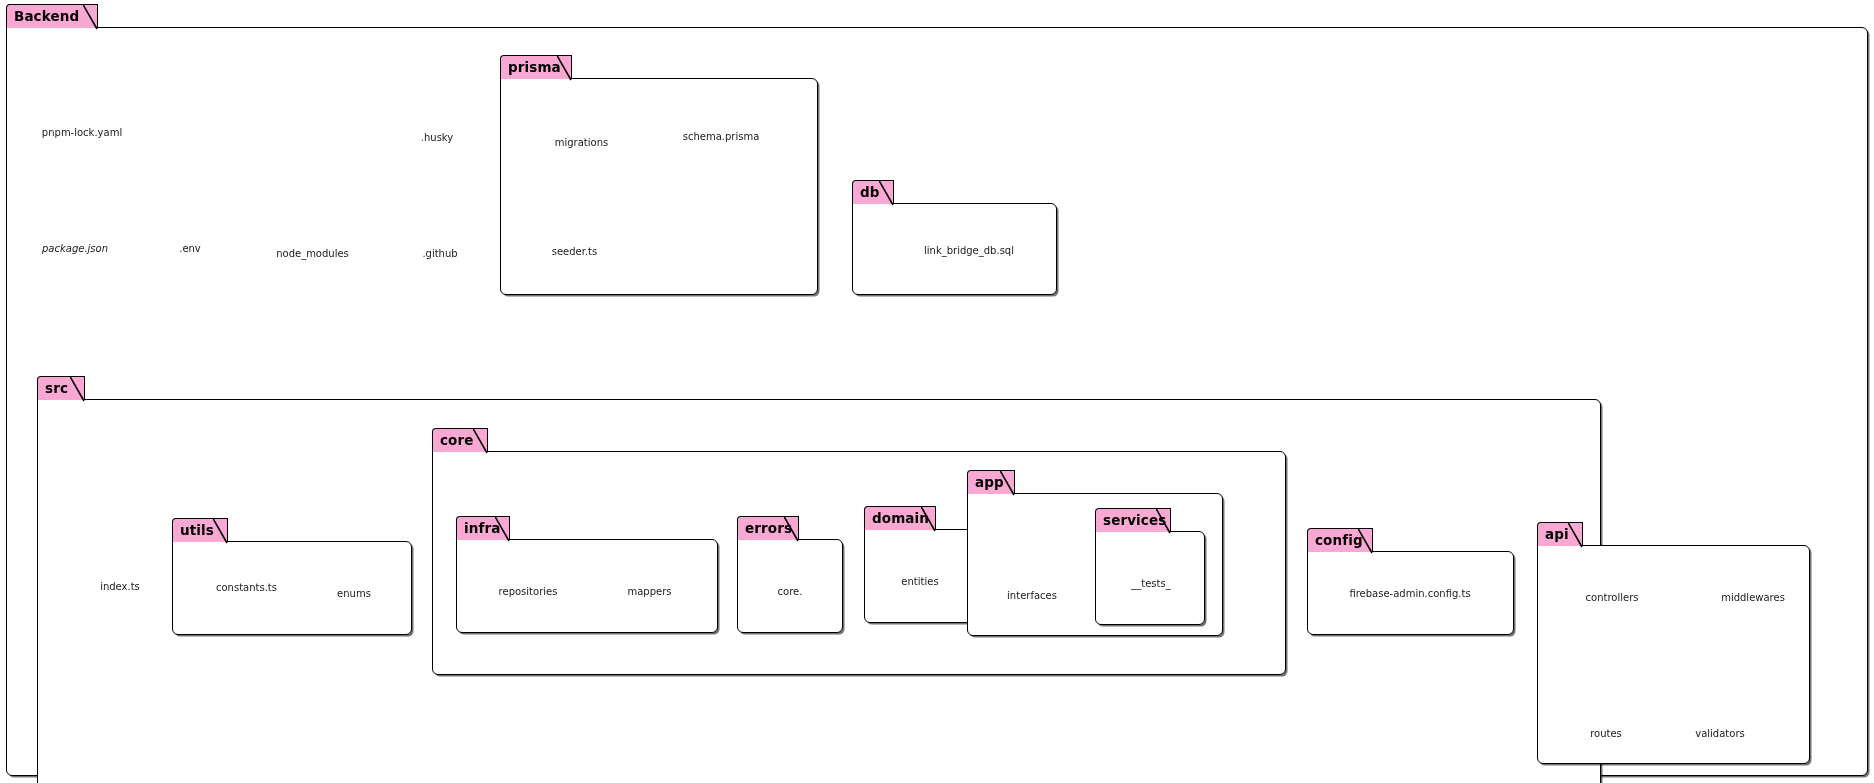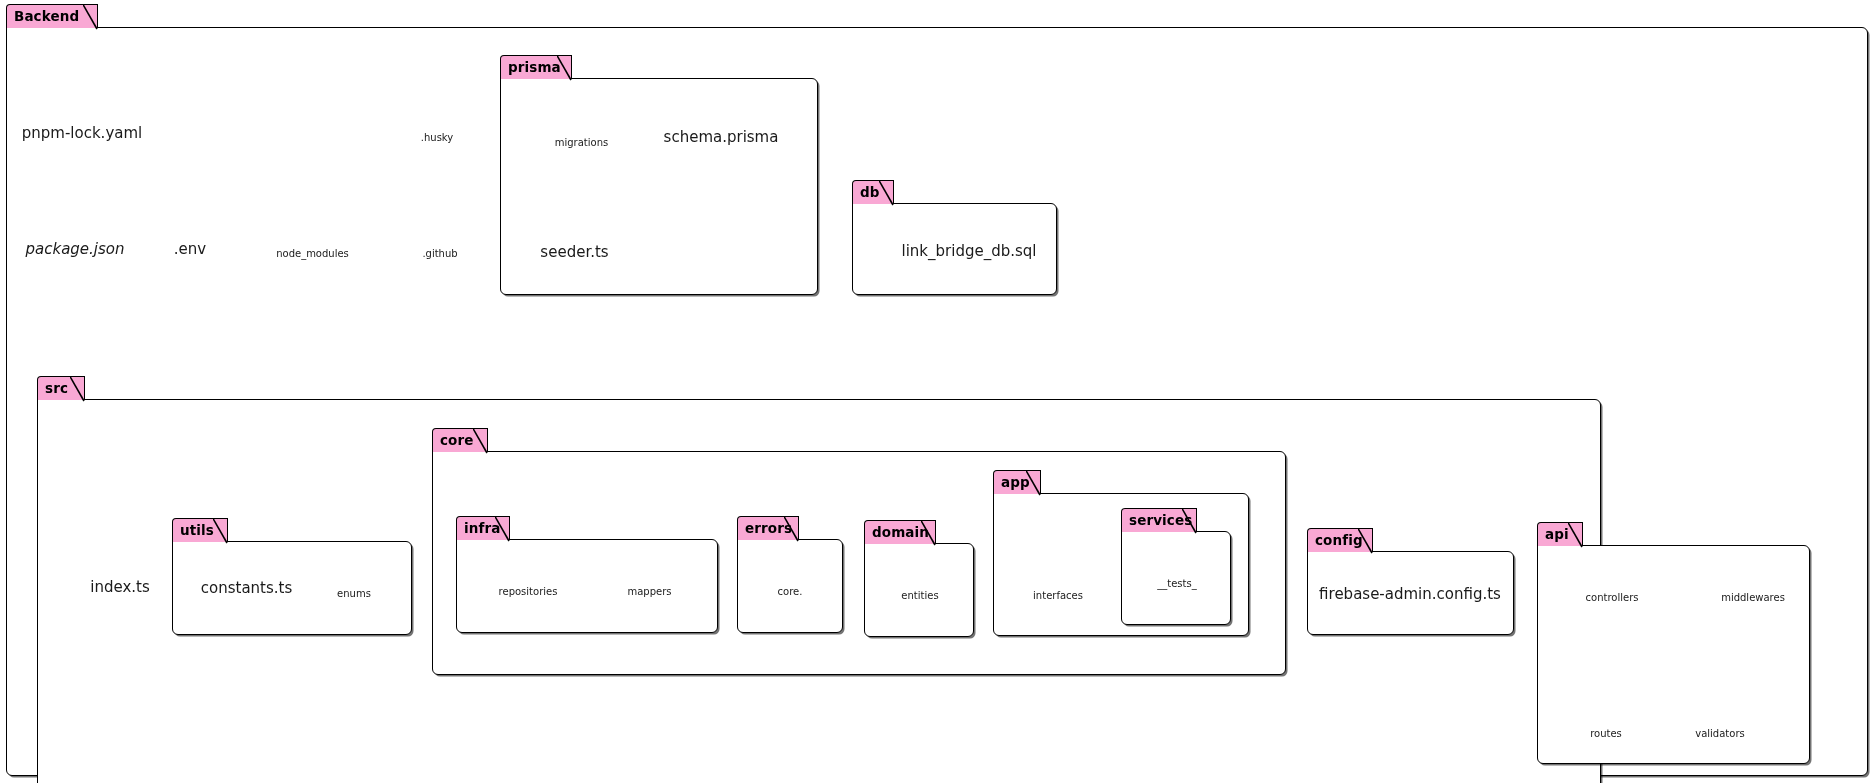--- a/index.html
+++ b/index.html
@@ -87,21 +87,21 @@
   .file-shape svg {
     position: absolute;
     left: 0; top: 0;
     width: 100%;
     height: 100%;
     overflow: visible;
   }
   .file-shape .node-label {
     position: relative;
     z-index: 2;
-    font-size: 15px;
+    font-size: 10px;
     color: #1a1a1a;
     line-height: 1;
     white-space: nowrap;
     padding: 0 9px;
   }
 
   
   .folder-shape {
     position: absolute;
     left: 0; top: 0; right: 0; bottom: 0;
@@ -380,21 +380,21 @@
             <div class="folder-shape">
               <svg viewBox="0 0 72 55" preserveAspectRatio="none">
                 <path d="M1,1 L44,1 L53,21 L71,21 L71,54 L1,54 Z" fill="#f0f0f0" stroke="#9a9a9a" stroke-width="1.1"></path>
                 <path d="M1,21 L53,21" stroke="#9a9a9a" stroke-width="1.1" fill="none"></path>
               </svg>
               <span class="node-label">core.</span>
             </div>
           </div>
         </div>
 
-        <div class="pkg" style="left:432px; top:92px; width:110px; height:117px;">
+        <div class="pkg" style="left:432px; top:78px; width:110px; height:117px;">
           <div class="pkg-tab" style="width:72px;">
             <span class="tab-label">domain</span>
             <span class="tab-slant">
               <svg viewBox="0 0 15 26" preserveAspectRatio="none">
                   <path d="M0.2 0.8 L14 25" stroke="#000" stroke-width="1.6" fill="none"></path>
                 </svg>
             </span>
           </div>
           <div class="pkg-body"></div>
 
@@ -402,21 +402,21 @@
             <div class="folder-shape">
               <svg viewBox="0 0 78 55" preserveAspectRatio="none">
                 <path d="M1,1 L44,1 L53,21 L77,21 L77,54 L1,54 Z" fill="#f0f0f0" stroke="#9a9a9a" stroke-width="1.1"></path>
                 <path d="M1,21 L53,21" stroke="#9a9a9a" stroke-width="1.1" fill="none"></path>
               </svg>
               <span class="node-label">entities</span>
             </div>
           </div>
         </div>
 
-        <div class="pkg" style="left:561px; top:42px; width:256px; height:166px;">
+        <div class="pkg" style="left:535px; top:42px; width:256px; height:166px;">
           <div class="pkg-tab" style="width:48px;">
             <span class="tab-label">app</span>
             <span class="tab-slant">
               <svg viewBox="0 0 15 26" preserveAspectRatio="none">
                   <path d="M0.2 0.8 L14 25" stroke="#000" stroke-width="1.6" fill="none"></path>
                 </svg>
             </span>
           </div>
           <div class="pkg-body"></div>
 

